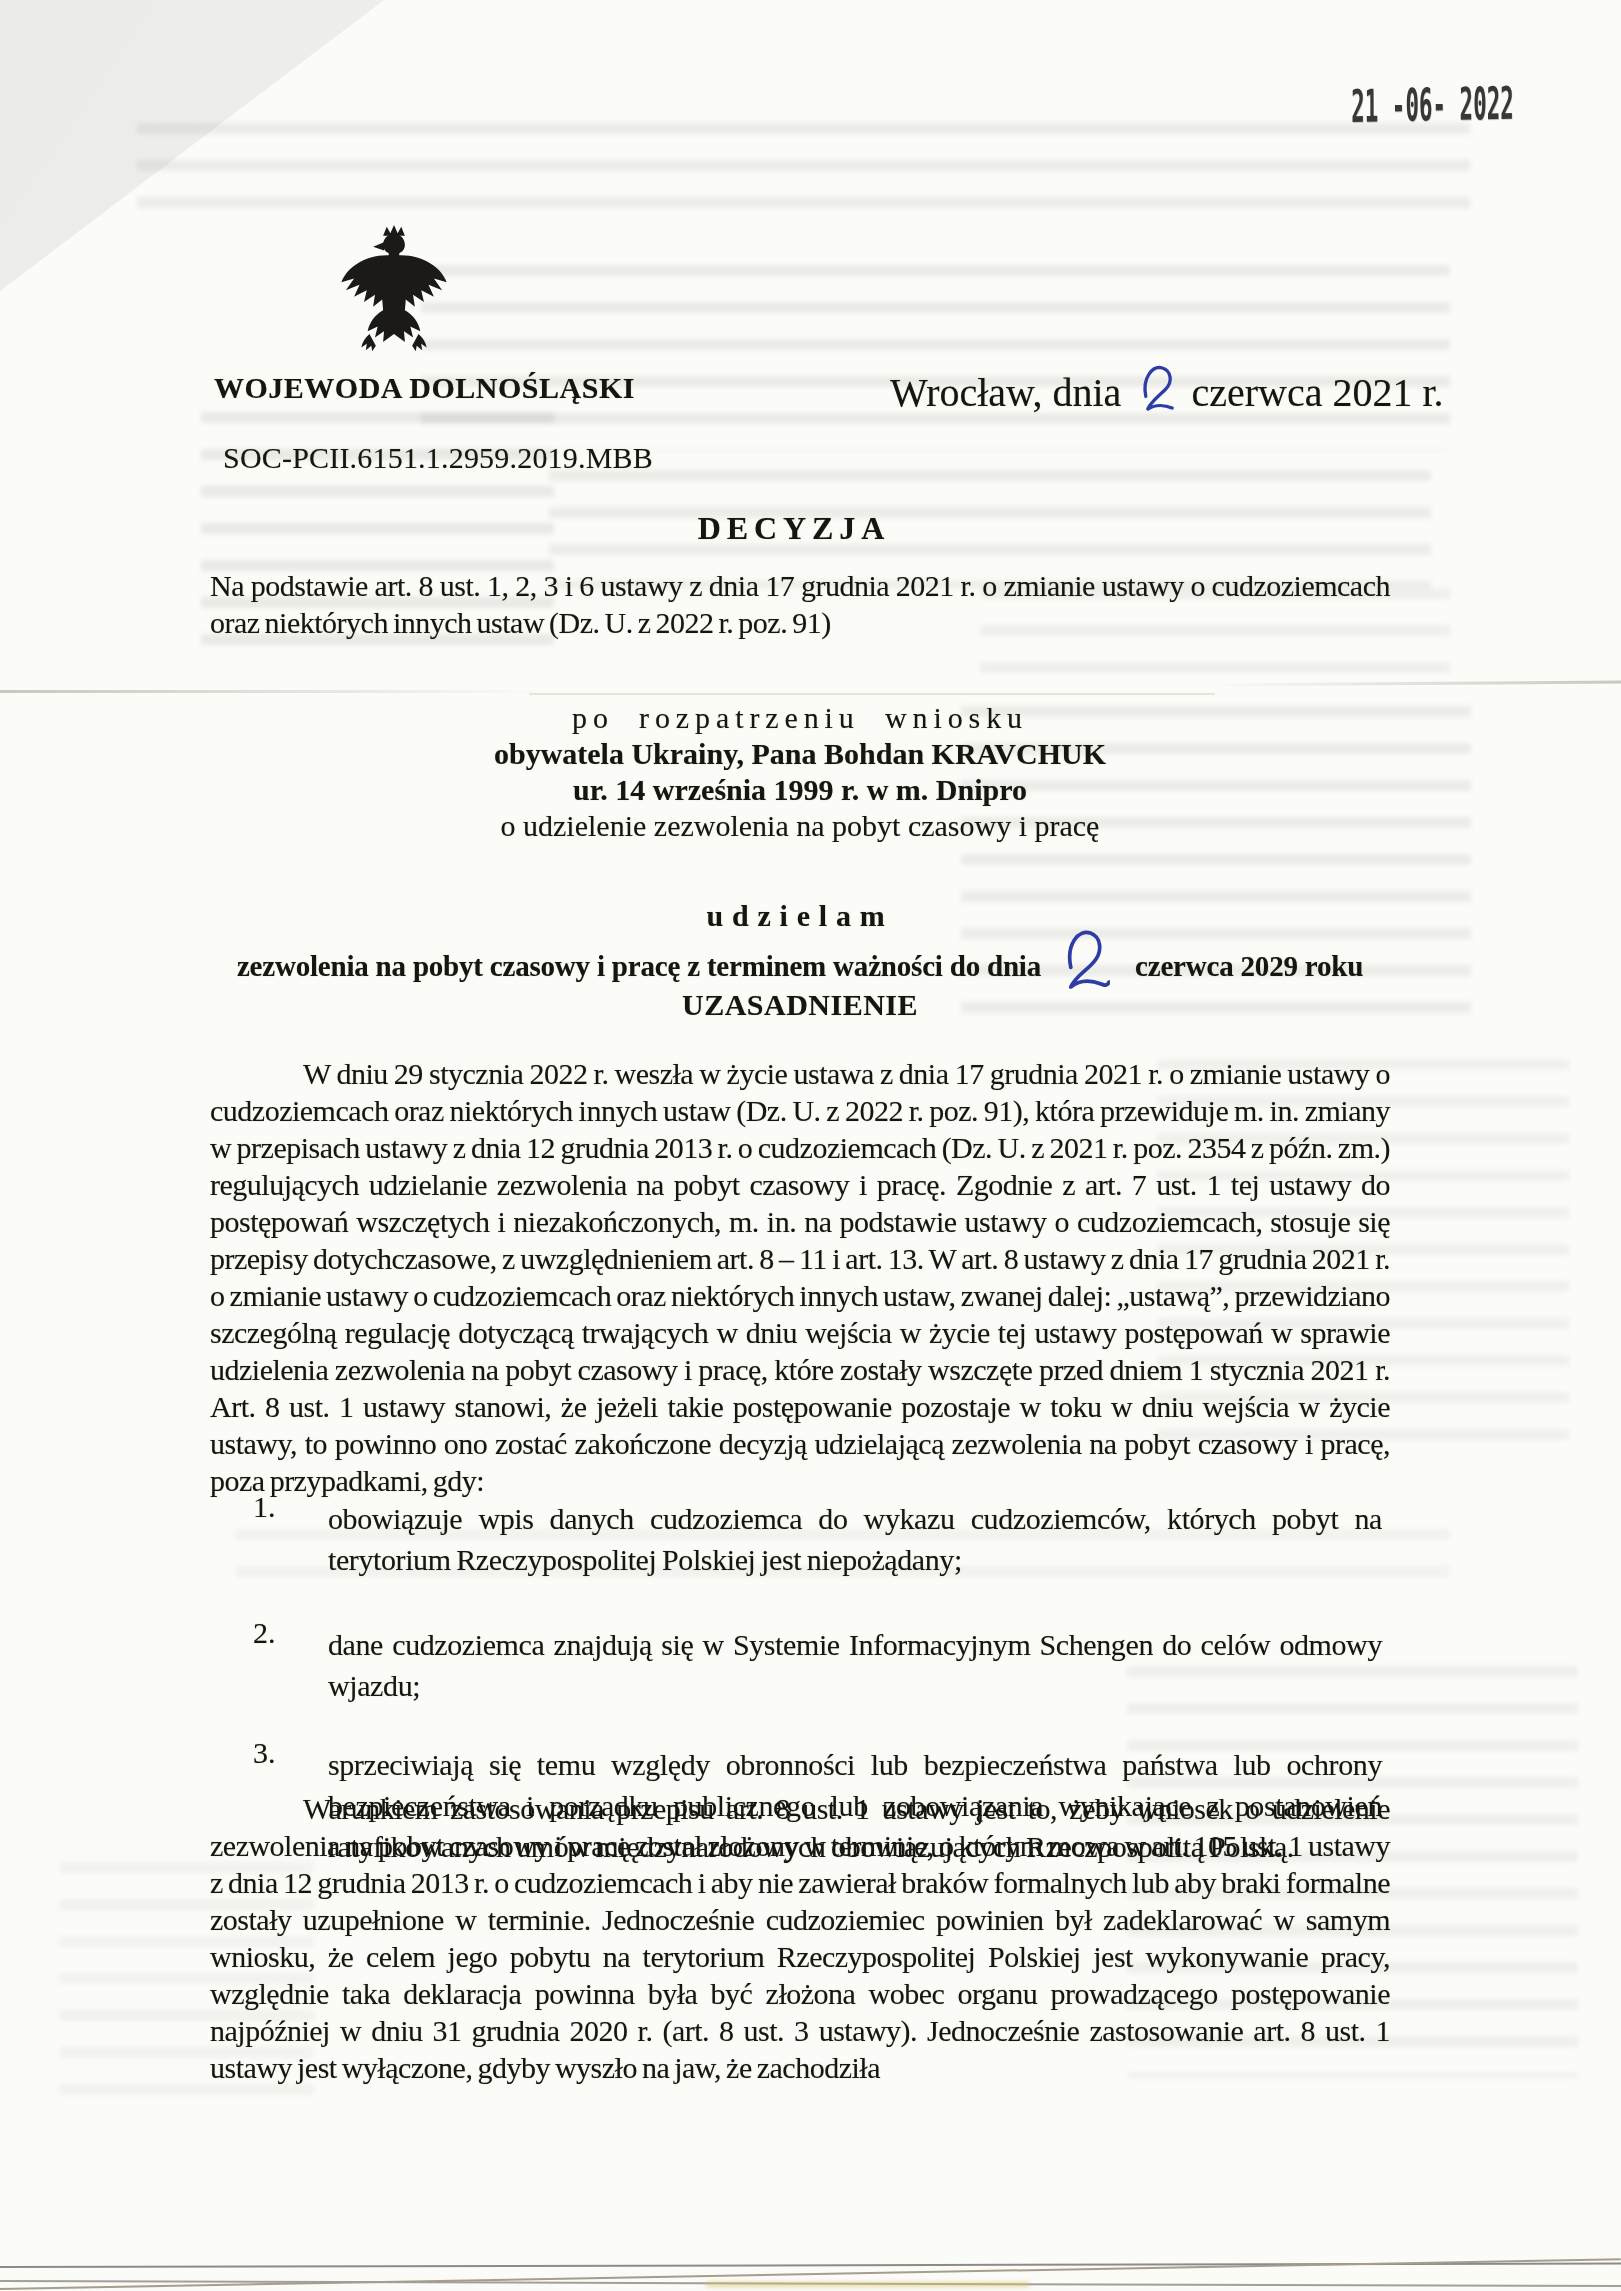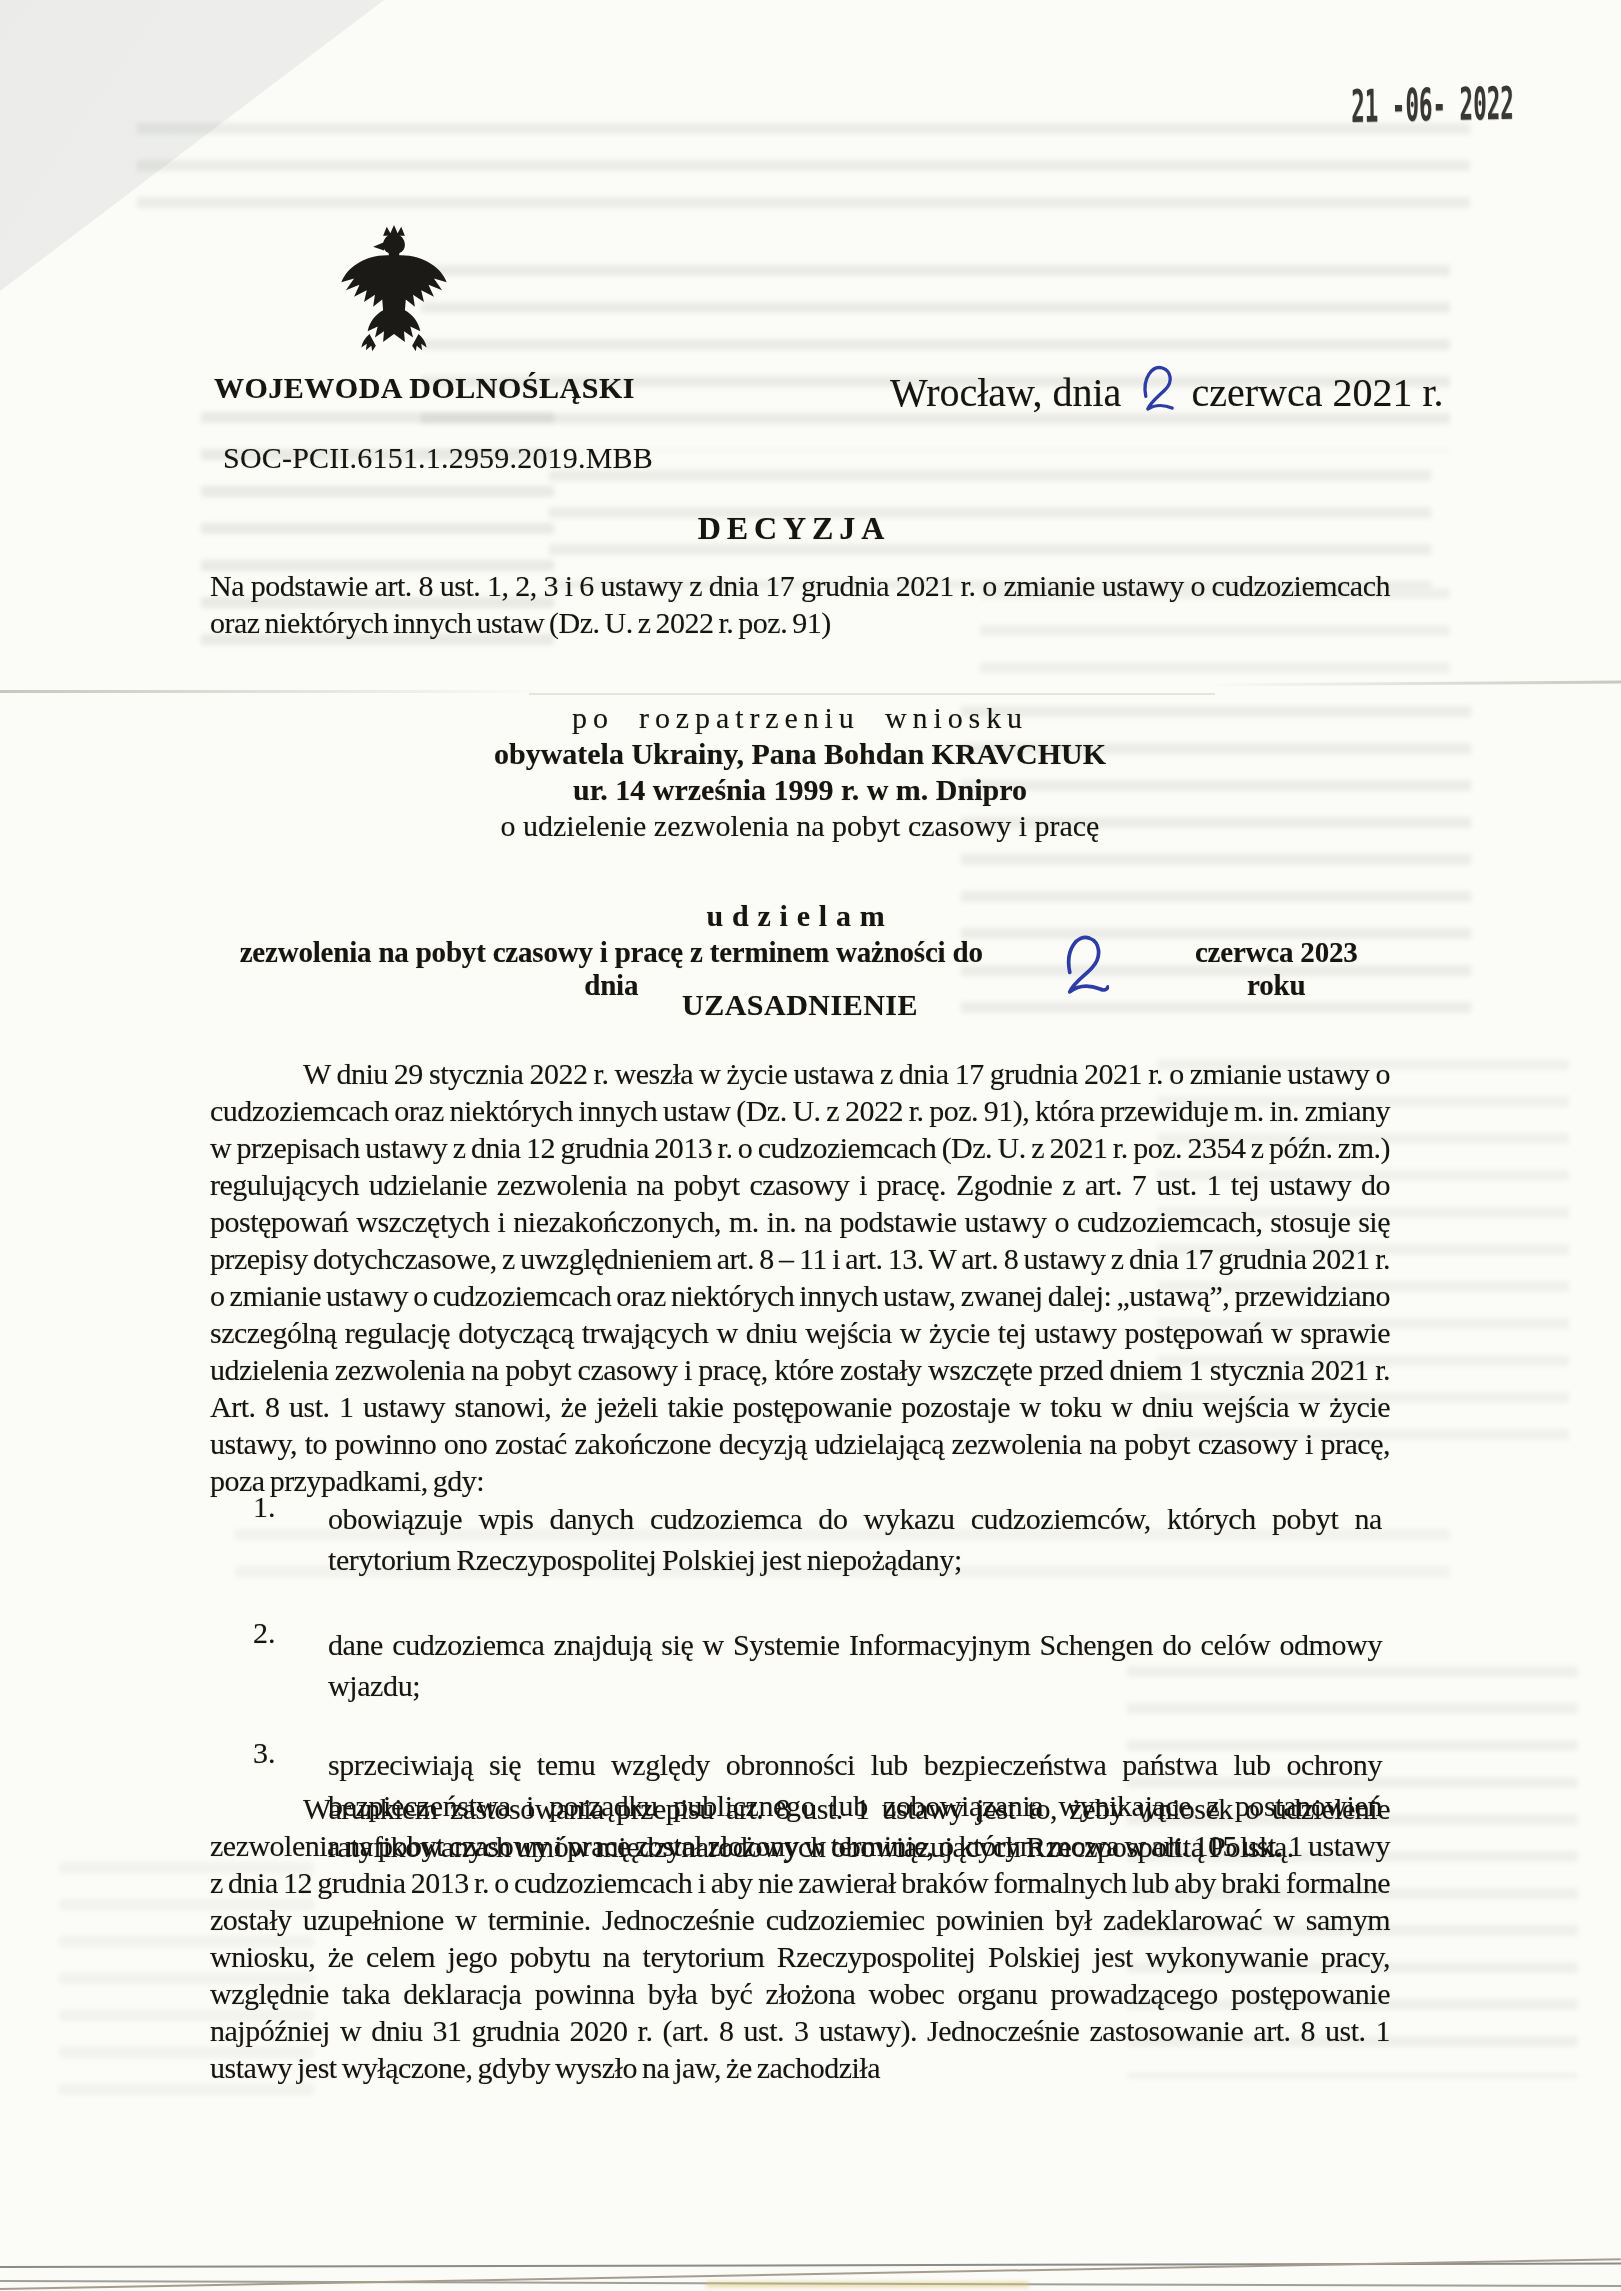--- a/index.html
+++ b/index.html
@@ -51,21 +51,21 @@
     font-weight:700;font-size:32px;letter-spacing:5.9px;}
   .legal-basis{position:absolute;left:210px;top:567px;width:1180px;margin:0;
     font-size:30px;line-height:37px;text-align:justify;letter-spacing:-0.5px;word-spacing:-2px;}
   .app{position:absolute;left:210px;top:700px;width:1180px;text-align:center;
     font-size:30px;line-height:36px;}
   .app-intro{letter-spacing:5.9px;word-spacing:11.8px;}
   .b{font-weight:700;}
   .grant{position:absolute;left:210px;top:898px;width:1180px;text-align:center;}
   .grant-verb{font-weight:700;font-size:30px;letter-spacing:8.8px;word-spacing:4.9px;line-height:35px;}
   .grant-line{font-weight:700;font-size:29px;letter-spacing:-0.2px;margin-top:2.9px;
-    display:flex;justify-content:center;align-items:flex-end;gap:28px;}
+    display:flex;justify-content:center;align-items:center;}
   .grant-line svg{margin:-11.8px 25.5px 0 19.6px;}
   .just-heading{position:absolute;left:210px;top:988px;width:1180px;text-align:center;
     font-weight:700;font-size:30px;letter-spacing:0.5px;}
   .para{position:absolute;left:210px;width:1180px;margin:0;text-align:justify;
     font-size:30px;line-height:37px;letter-spacing:-0.5px;word-spacing:-2px;text-indent:93px;}
   .para-1{top:1055px;}
   .para-2{top:1790px;}
   
   .list{position:absolute;left:253px;top:1486px;width:1141px;font-size:30px;line-height:41px;}
   .list-item{display:flex;align-items:flex-start;}
@@ -128,21 +128,21 @@
     <div class="txt">o udzielenie zezwolenia na pobyt czasowy i pracę</div>
   </div>
 
   <div class="grant">
     <div class="grant-verb txt">udzielam</div>
     <div class="grant-line">
       <span class="txt">zezwolenia na pobyt czasowy i pracę z terminem ważności do dnia</span>
       <svg width="49" height="73" viewBox="0 0 50 74" aria-hidden="true">
         <path class="hand-stroke" stroke-width="3.8" d="M10 44 C5 20 18 5 30 9 C41 13 43 28 33 39 C25 48 14 54 10 64 C20 56 31 57 41 61 C45 63 48 62 49 59"></path>
       </svg>
-      <span class="txt">czerwca 2023 roku</span>
+      <span class="txt">czerwca 2029 roku</span>
     </div>
   </div>
 
   <div class="just-heading txt">UZASADNIENIE</div>
   <p class="para para-1 txt">W dniu 29 stycznia 2022 r. weszła w życie ustawa z dnia 17 grudnia 2021 r. o zmianie ustawy o cudzoziemcach oraz niektórych innych ustaw (Dz. U. z 2022 r. poz. 91), która przewiduje m. in. zmiany w przepisach ustawy z dnia 12 grudnia 2013 r. o cudzoziemcach (Dz. U. z 2021 r. poz. 2354 z późn. zm.) regulujących udzielanie zezwolenia na pobyt czasowy i pracę. Zgodnie z art. 7 ust. 1 tej ustawy do postępowań wszczętych i niezakończonych, m. in. na podstawie ustawy o cudzoziemcach, stosuje się przepisy dotychczasowe, z uwzględnieniem art. 8 – 11 i art. 13. W art. 8 ustawy z dnia 17 grudnia 2021 r. o zmianie ustawy o cudzoziemcach oraz niektórych innych ustaw, zwanej dalej: „ustawą”, przewidziano szczególną regulację dotyczącą trwających w dniu wejścia w życie tej ustawy postępowań w sprawie udzielenia zezwolenia na pobyt czasowy i pracę, które zostały wszczęte przed dniem 1 stycznia 2021 r. Art. 8 ust. 1 ustawy stanowi, że jeżeli takie postępowanie pozostaje w toku w dniu wejścia w życie ustawy, to powinno ono zostać zakończone decyzją udzielającą zezwolenia na pobyt czasowy i pracę, poza przypadkami, gdy:</p>
 
   <div class="list">
     <div class="list-item li-gap-a">
       <span class="li-num txt">1.</span>
       <p class="li-text txt">obowiązuje wpis danych cudzoziemca do wykazu cudzoziemców, których pobyt na terytorium Rzeczypospolitej Polskiej jest niepożądany;</p>

